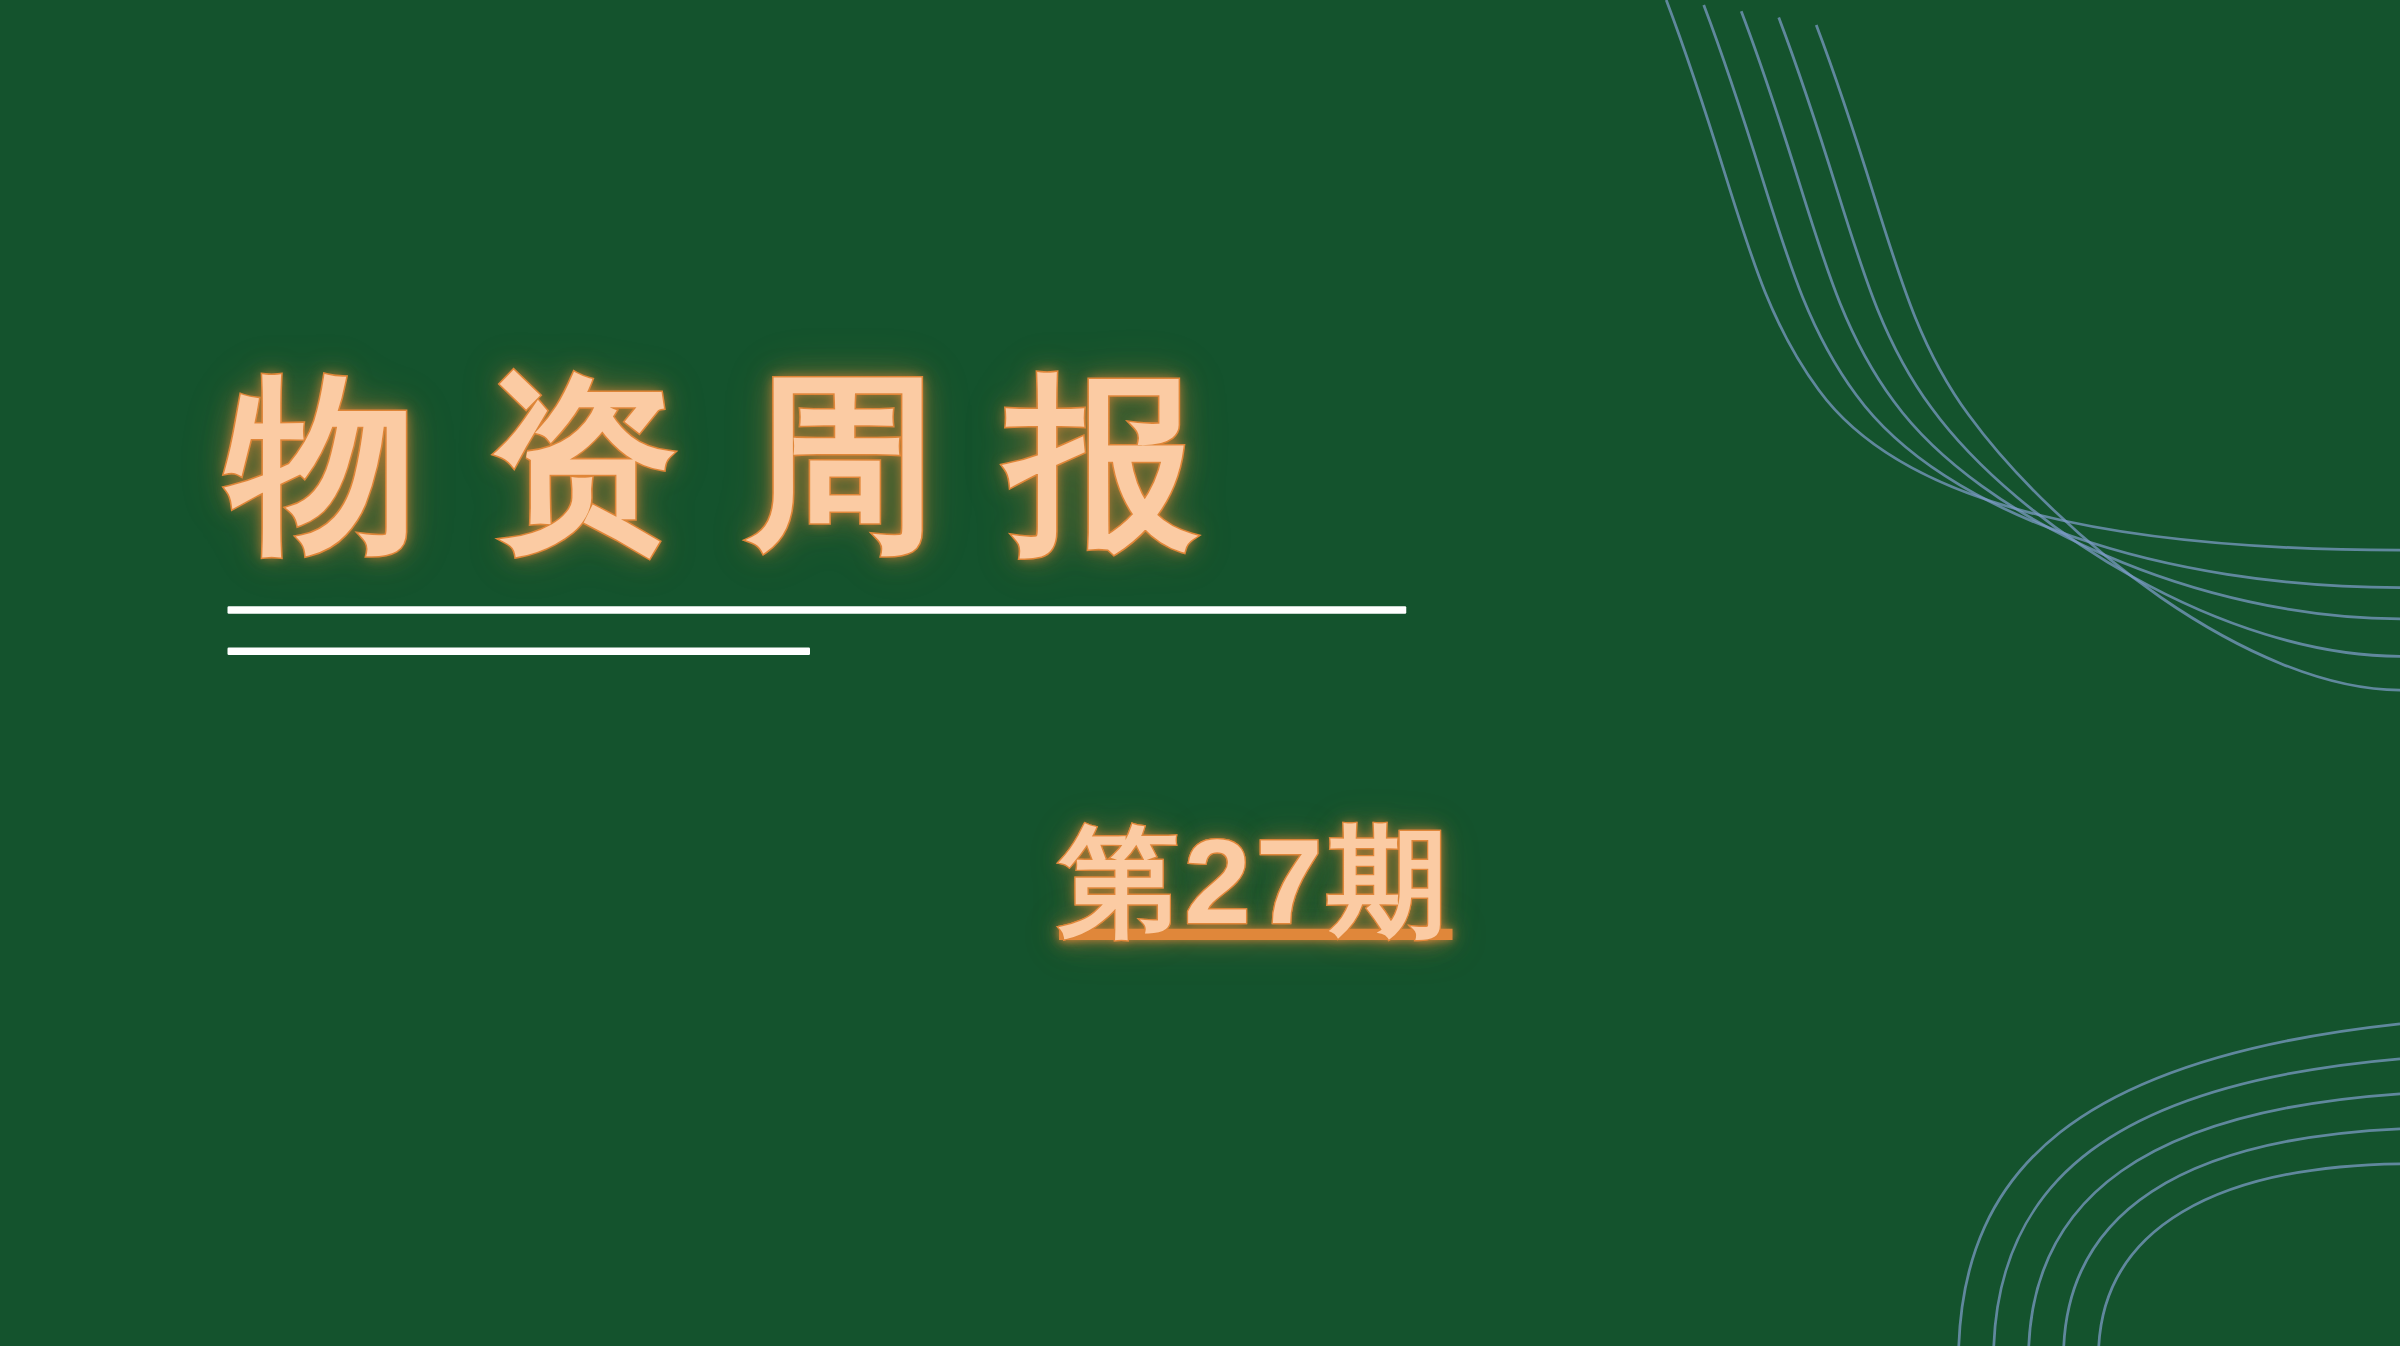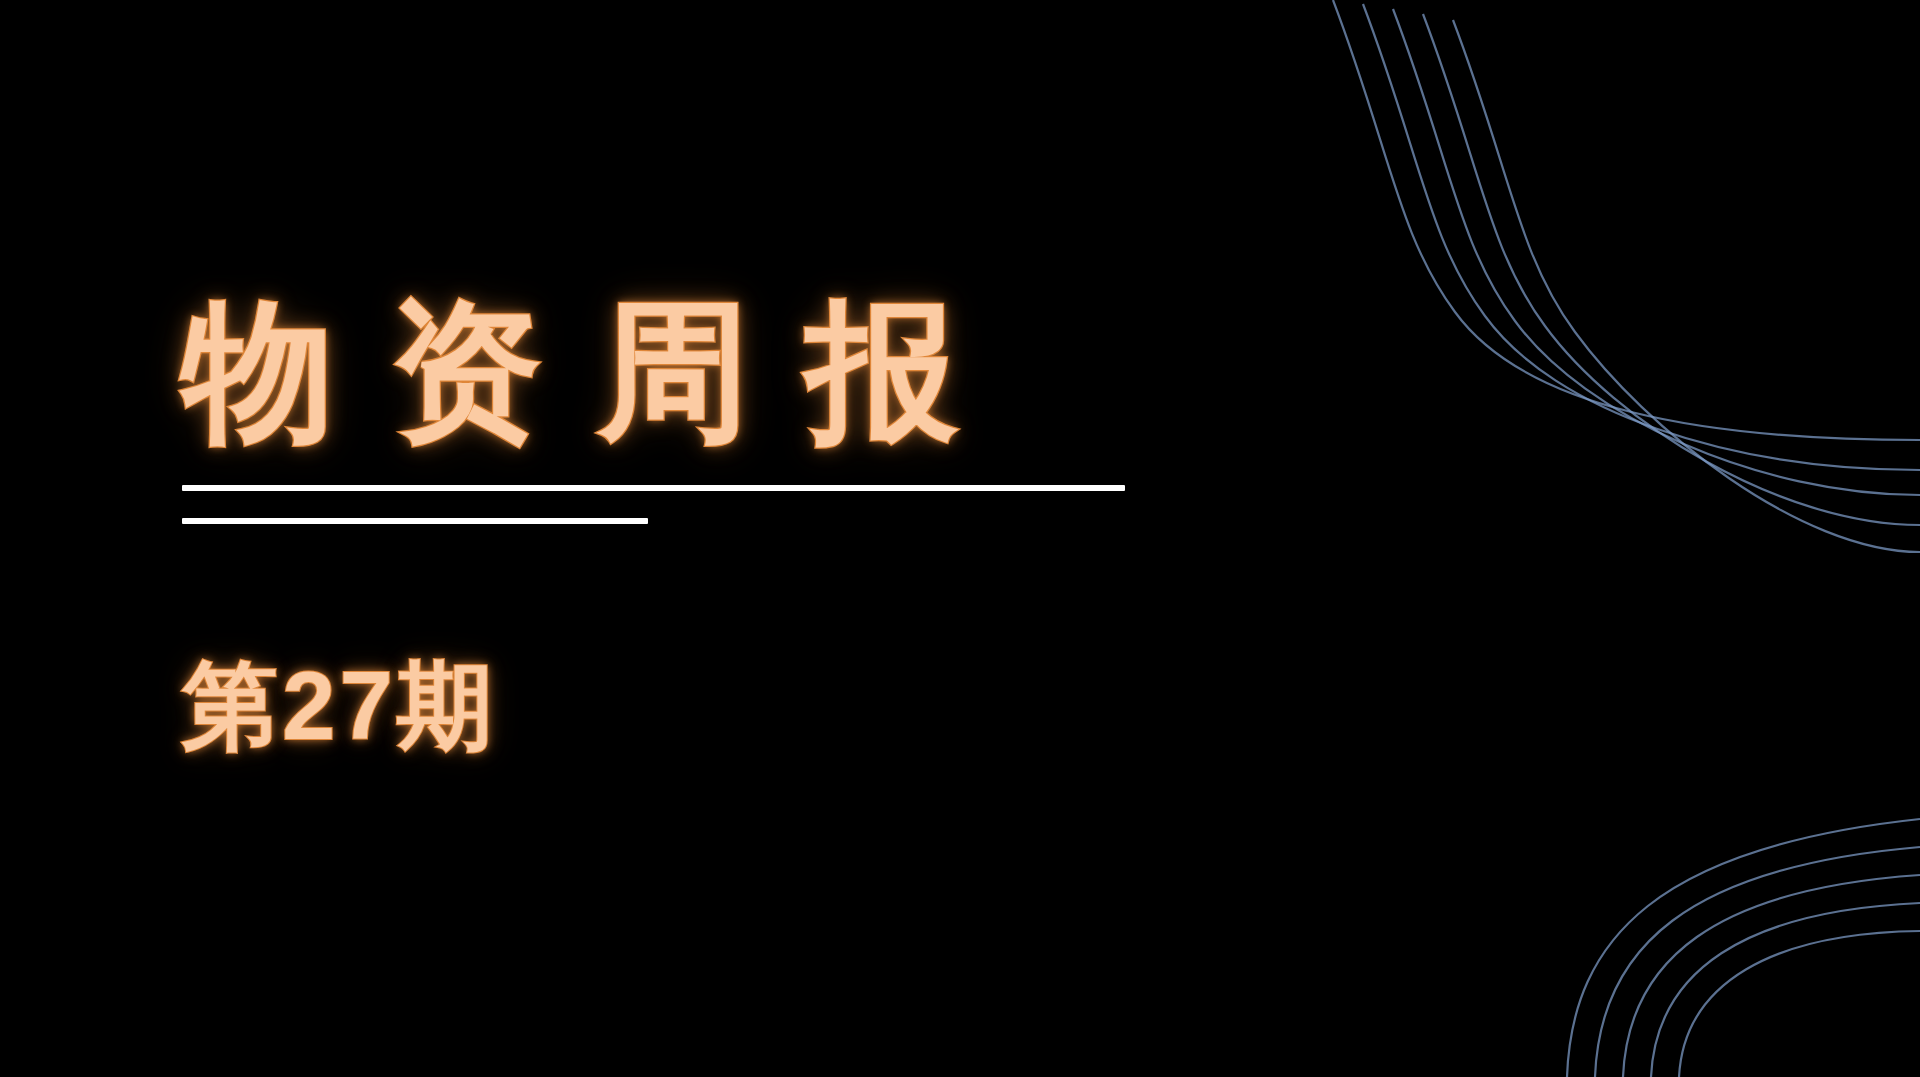--- a/index.html
+++ b/index.html
@@ -6,21 +6,21 @@
   html, body {
     margin: 0;
     padding: 0;
     background: #0e3f87;
   }
 
   #slide {
     position: relative;
     width: 1920px;
     height: 1077px;
-    background: #000000;
+    background: #14532d;
     overflow: hidden;
     font-family: "Liberation Sans", "DejaVu Sans", sans-serif;
     -webkit-font-smoothing: antialiased;
   }
 
   
   .deco-svg {
     position: absolute;
     pointer-events: none;
   }
@@ -81,32 +81,33 @@
     margin-top: 27px;
   }
 
   
   #subtitle {
     position: absolute;
     left: 182px;
     top: 648px;
     width: 980px;
     margin: 0;
-    text-align: left;
+    text-align: right;
     font-size: 96px;
     line-height: 1.2;
     font-weight: 700;
     letter-spacing: 4px;
     color: #fbcba3;
     -webkit-text-stroke: 2px #e0873a;
     paint-order: stroke fill;
     text-shadow:
       0 0 8px rgba(224,135,58,0.80),
       0 0 18px rgba(224,135,58,0.45),
       0 0 34px rgba(224,135,58,0.20);
+    text-decoration: underline;
   }
 </style>
 </head>
 <body>
 
 <div id="slide">
 
   <svg id="deco-top-right" class="deco-svg" viewBox="0 0 640 600" preserveAspectRatio="none">
     <path d="M 53,0 C 110,150 118,235 175,312 C 245,408 420,440 640,440"></path>
     <path d="M 83,4 C 140,154 148,239 205,316 C 275,412 450,470 640,470"></path>

